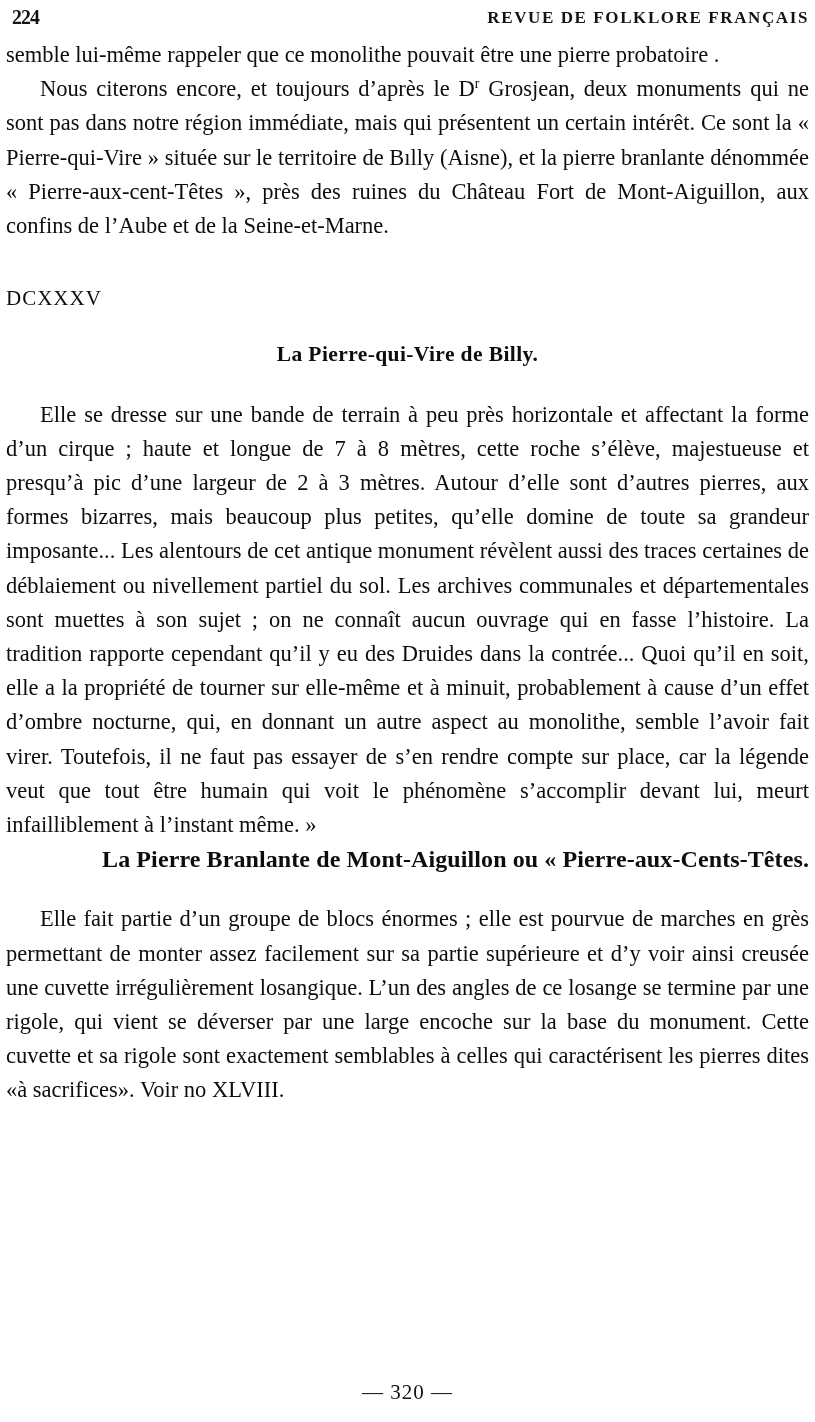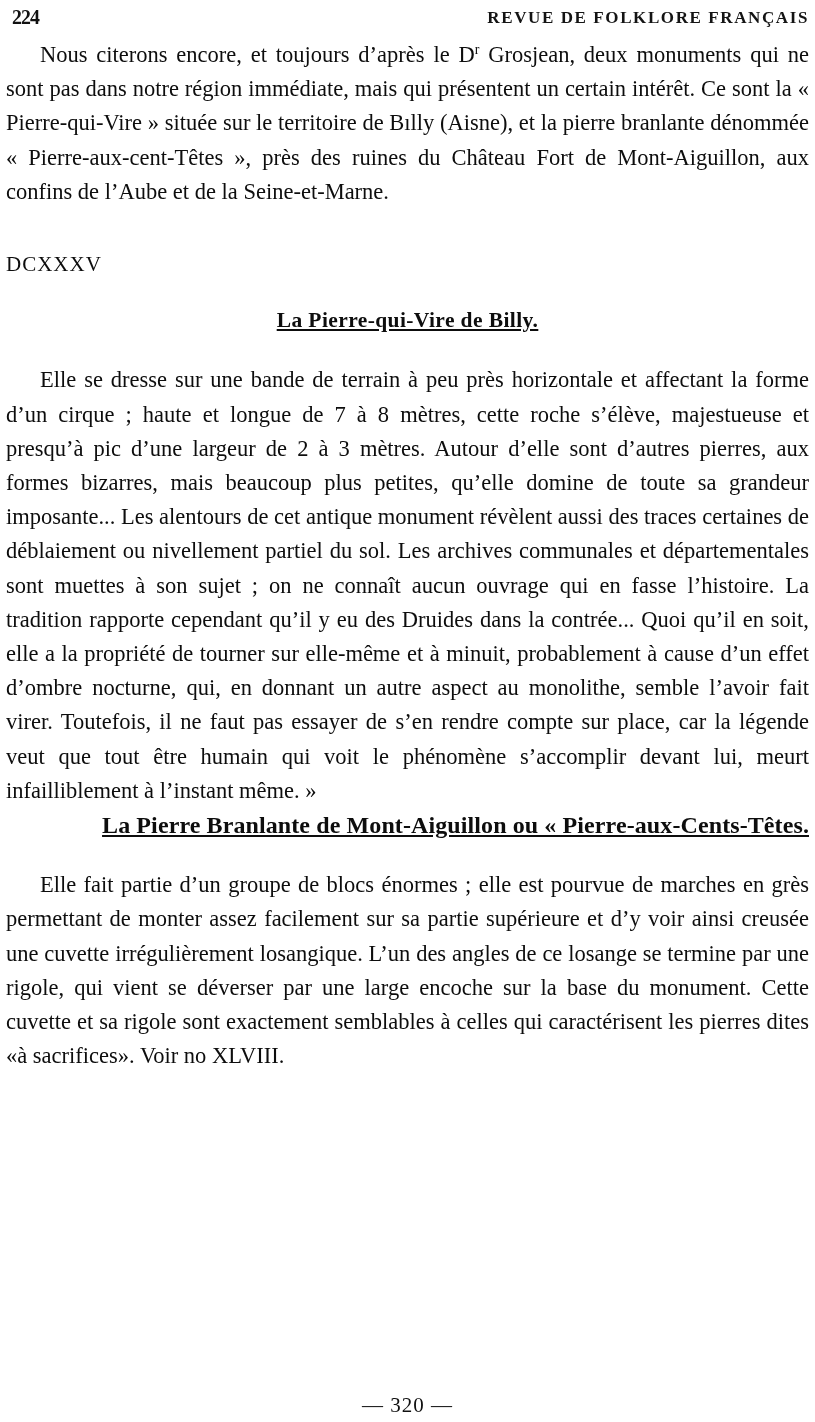--- a/index.html
+++ b/index.html
@@ -74,34 +74,33 @@
   .section-number .bis {
     font-style: italic;
     letter-spacing: 0.5px;
   }
   .section-title {
     text-align: center;
     font-weight: bold;
     font-size: 21.5px;
     letter-spacing: 0.4px;
     margin-bottom: 26px;
-    text-decoration: underline;
   }
   .section-title.wide {
     font-size: 24px;
     letter-spacing: 0.1px;
     white-space: nowrap;
     text-align: right;
   }
 
   .footer {
     position: absolute;
     left: 0;
     right: 0;
-    bottom: 8px;
+    bottom: 21px;
     text-align: center;
     font-size: 21px;
     letter-spacing: 1px;
     color: #111;
   }
 
   sup.dr {
     font-size: 0.62em;
     vertical-align: super;
     line-height: 0;
@@ -114,20 +113,21 @@
 
   <div class="running-head">
     <div class="folio">
       <span>224</span>
     </div>
     <div class="head-title">REVUE DE FOLKLORE FRANÇAIS</div>
   </div>
 
   <div class="body-text">
 
+    <p>semble lui-même rappeler que ce monolithe pouvait être une pierre probatoire .</p>
 
     <p class="indent"><span>Nous citerons encore, et toujours d’après le D</span><sup class="dr">r</sup><span> Grosjean, deux monuments qui ne sont pas dans notre région immédiate, mais qui présentent un certain intérêt. Ce sont la « Pierre-qui-Vire » située sur le territoire de Bılly (Aisne), et la pierre branlante dénommée « Pierre-aux-cent-Têtes », près des ruines du Château Fort de Mont-Aiguillon, aux confins de l’Aube et de la Seine-et-Marne.</span></p>
 
     <div class="section-number">DCXXXV</div>
     <div class="section-title">La Pierre-qui-Vire de Billy.</div>
 
     <p class="indent">Elle se dresse sur une bande de terrain à peu près horizontale et affectant la forme d’un cirque ; haute et longue de 7 à 8 mètres, cette roche s’élève, majestueuse et presqu’à pic d’une largeur de 2 à 3 mètres. Autour d’elle sont d’autres pierres, aux formes bizarres, mais beaucoup plus petites, qu’elle domine de toute sa grandeur imposante... Les alentours de cet antique monument révèlent aussi des traces certaines de déblaiement ou nivellement partiel du sol. Les archives communales et départementales sont muettes à son sujet ; on ne connaît aucun ouvrage qui en fasse l’histoire. La tradition rapporte cependant qu’il y eu des Druides dans la contrée... Quoi qu’il en soit, elle a la propriété de tourner sur elle-même et à minuit, probablement à cause d’un effet d’ombre nocturne, qui, en donnant un autre aspect au monolithe, semble l’avoir fait virer. Toutefois, il ne faut pas essayer de s’en rendre compte sur place, car la légende veut que tout être humain qui voit le phénomène s’accomplir devant lui, meurt infailliblement à l’instant même. »</p>
 
     <div class="section-title wide">La Pierre Branlante de Mont-Aiguillon ou « Pierre-aux-Cents-Têtes.</div>
 

